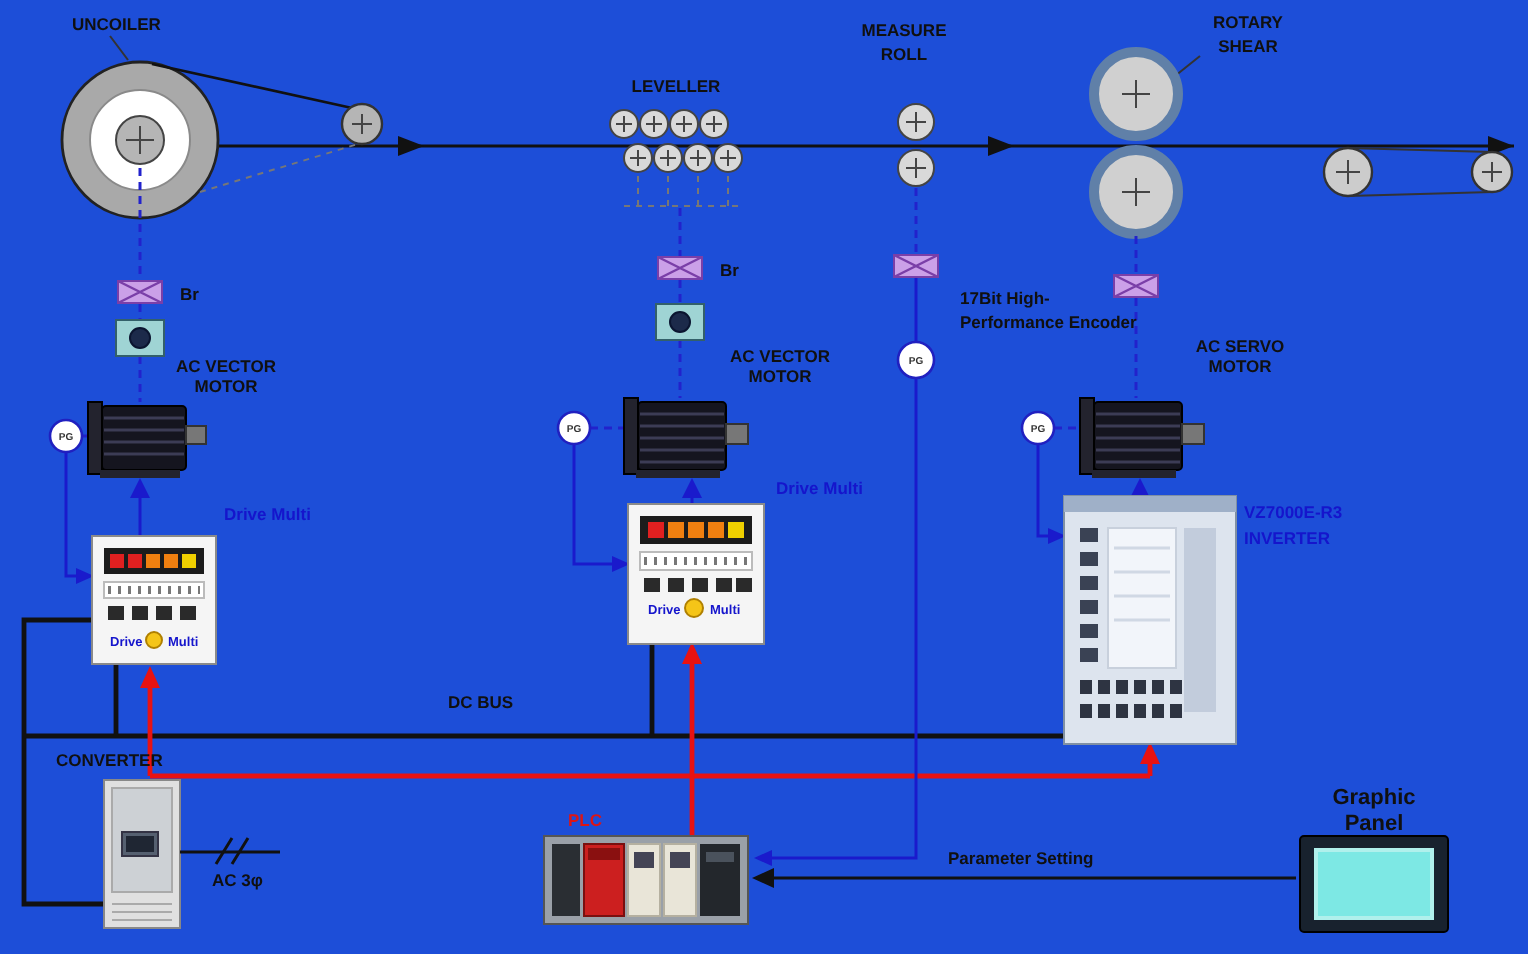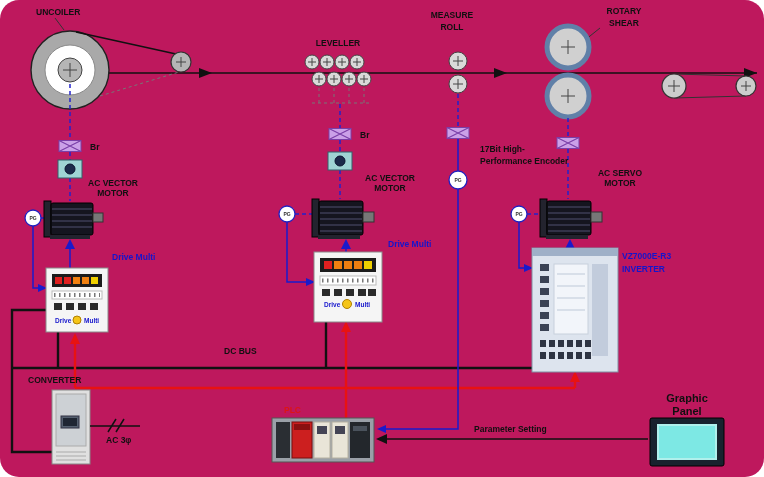--- a/index.html
+++ b/index.html
@@ -1,16 +1,16 @@
 <!DOCTYPE html>
 <html><head>
 <meta charset="utf-8">
 <style>
   html,body{margin:0;padding:0;background:#ffffff;}
-  #stage{position:relative;width:764px;height:477px;background:#be185d;overflow:hidden;border-radius:19px;}
+  #stage{position:relative;width:764px;height:477px;background:#1d4ed8;overflow:hidden;}
   svg{display:block;}
   text{font-family:"Liberation Sans", sans-serif;}
   .l{font-size:8.5px;font-weight:bold;fill:#101010;}
   .lb{fill:#1515cc;}
   .lr{fill:#dd1515;}
   .big{font-size:11px;}
   .pgt{font-size:5px;font-weight:bold;fill:#333;}
   .fp{font-size:6.5px;font-weight:bold;fill:#1515cc;}
   .ln{stroke:#111;stroke-width:1.4;fill:none;}
   .thin{stroke:#333;stroke-width:1;fill:none;}

